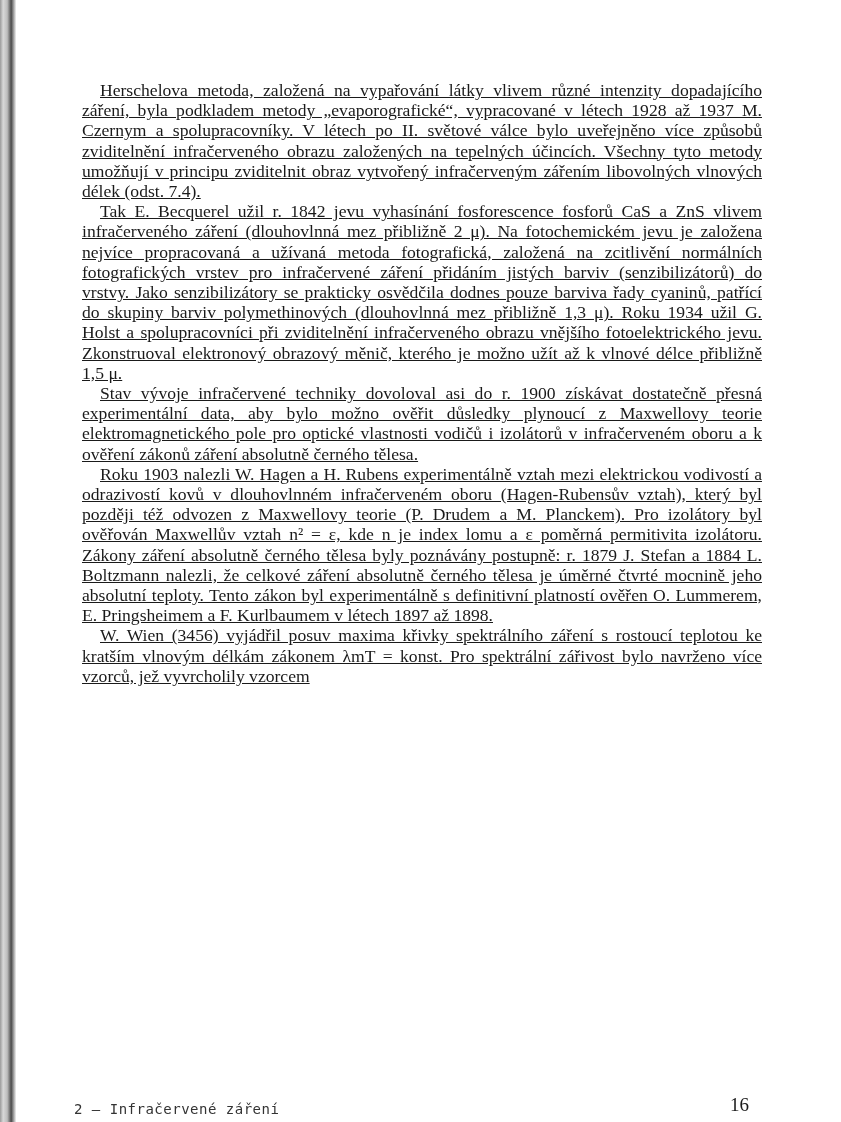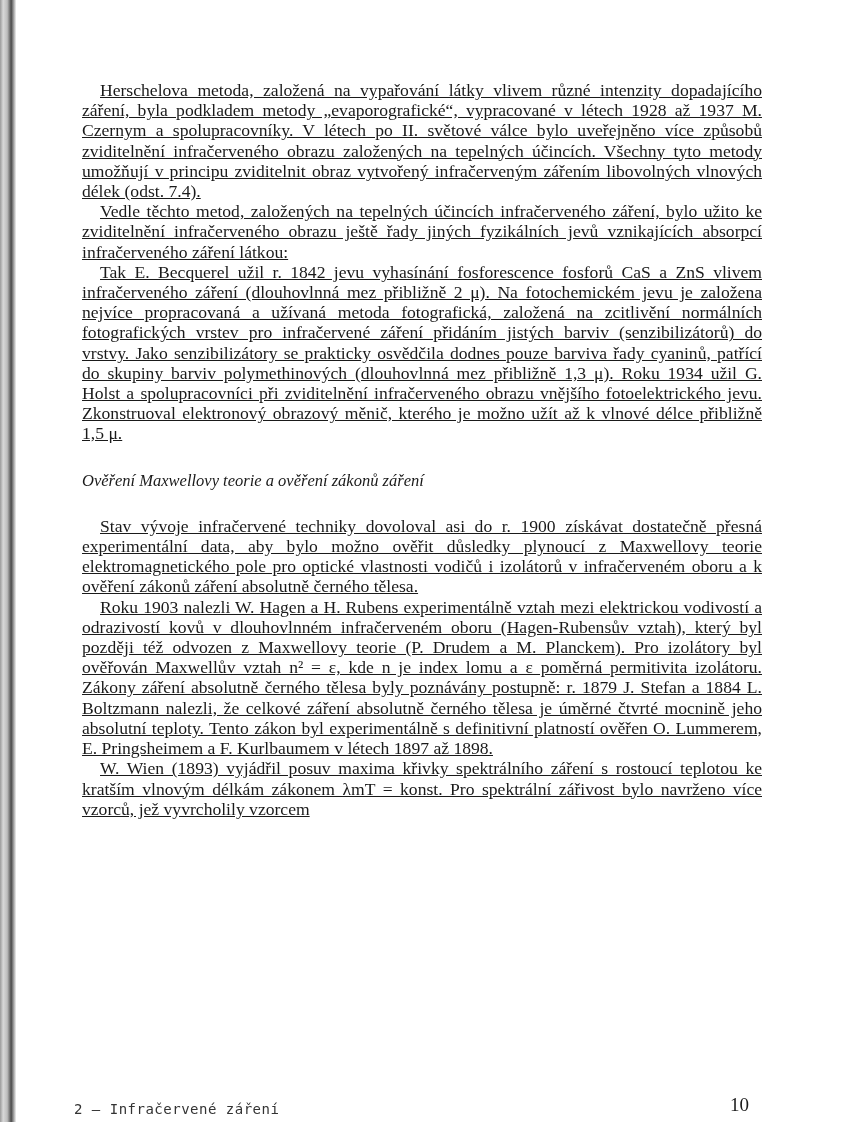--- a/index.html
+++ b/index.html
@@ -36,24 +36,22 @@
       font-size: 19px; color: #1a1a1a;
     }
   </style>
 </head>
 <body>
 
 <div class="binding-edge"></div>
 
 <div class="page">
   <p class="indent">Herschelova metoda, založená na vypařování látky vlivem různé intenzity dopadajícího záření, byla podkladem metody „evaporografické“, vypracované v létech 1928 až 1937 M. Czernym a spolupracovníky. V létech po II. světové válce bylo uveřejněno více způsobů zviditelnění infračerveného obrazu založených na tepelných účincích. Všechny tyto metody umožňují v principu zviditelnit obraz vytvořený infračerveným zářením libovolných vlnových délek (odst. 7.4).</p>
-  <p class="indent">Vedle těchto metod, založených na tepelných účincích infračerveného záření, bylo užito ke zviditelnění infračerveného obrazu ještě řady jiných fyzikálních jevů vznikajících absorpcí infračerveného záření látkou:</p>
   <p class="indent">Tak E. Becquerel užil r. 1842 jevu vyhasínání fosforescence fosforů CaS a ZnS vlivem infračerveného záření (dlouhovlnná mez přibližně 2 μ). Na fotochemickém jevu je založena nejvíce propracovaná a užívaná metoda fotografická, založená na zcitlivění normálních fotografických vrstev pro infračervené záření přidáním jistých barviv (senzibilizátorů) do vrstvy. Jako senzibilizátory se prakticky osvědčila dodnes pouze barviva řady cyaninů, patřící do skupiny barviv polymethinových (dlouhovlnná mez přibližně 1,3 μ). Roku 1934 užil G. Holst a spolupracovníci při zviditelnění infračerveného obrazu vnějšího fotoelektrického jevu. Zkonstruoval elektronový obrazový měnič, kterého je možno užít až k vlnové délce přibližně 1,5 μ.</p>
 
-  <p class="heading">Ověření Maxwellovy teorie a ověření zákonů záření</p>
 
   <p class="indent">Stav vývoje infračervené techniky dovoloval asi do r. 1900 získávat dostatečně přesná experimentální data, aby bylo možno ověřit důsledky plynoucí z Maxwellovy teorie elektromagnetického pole pro optické vlastnosti vodičů i izolátorů v infračerveném oboru a k ověření zákonů záření absolutně černého tělesa.</p>
   <p class="indent">Roku 1903 nalezli W. Hagen a H. Rubens experimentálně vztah mezi elektrickou vodivostí a odrazivostí kovů v dlouhovlnném infračerveném oboru (Hagen-Rubensův vztah), který byl později též odvozen z Maxwellovy teorie (P. Drudem a M. Planckem). Pro izolátory byl ověřován Maxwellův vztah n² = ε, kde n je index lomu a ε poměrná permitivita izolátoru. Zákony záření absolutně černého tělesa byly poznávány postupně: r. 1879 J. Stefan a 1884 L. Boltzmann nalezli, že celkové záření absolutně černého tělesa je úměrné čtvrté mocnině jeho absolutní teploty. Tento zákon byl experimentálně s definitivní platností ověřen O. Lummerem, E. Pringsheimem a F. Kurlbaumem v létech 1897 až 1898.</p>
-  <p class="indent">W. Wien (1893) vyjádřil posuv maxima křivky spektrálního záření s rostoucí teplotou ke kratším vlnovým délkám zákonem λmT = konst. Pro spektrální zářivost bylo navrženo více vzorců, jež vyvrcholily vzorcem</p>
+  <p class="indent">W. Wien (3456) vyjádřil posuv maxima křivky spektrálního záření s rostoucí teplotou ke kratším vlnovým délkám zákonem λmT = konst. Pro spektrální zářivost bylo navrženo více vzorců, jež vyvrcholily vzorcem</p>
 </div>
 
 <div class="footer-left">2 — Infračervené záření</div>
-<div class="footer-right">10</div>
+<div class="footer-right">16</div>
 
 </body></html>

